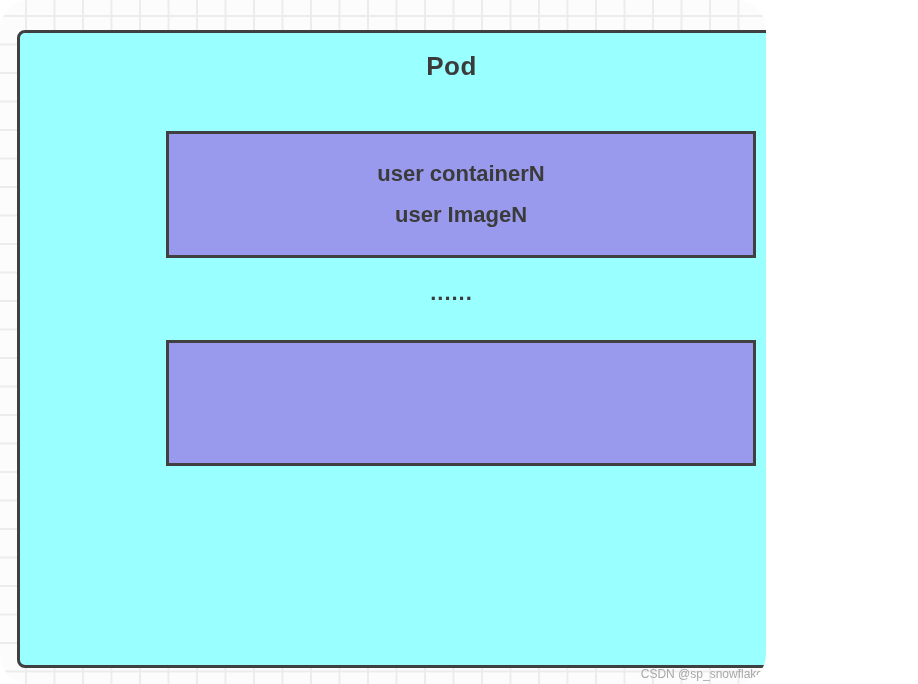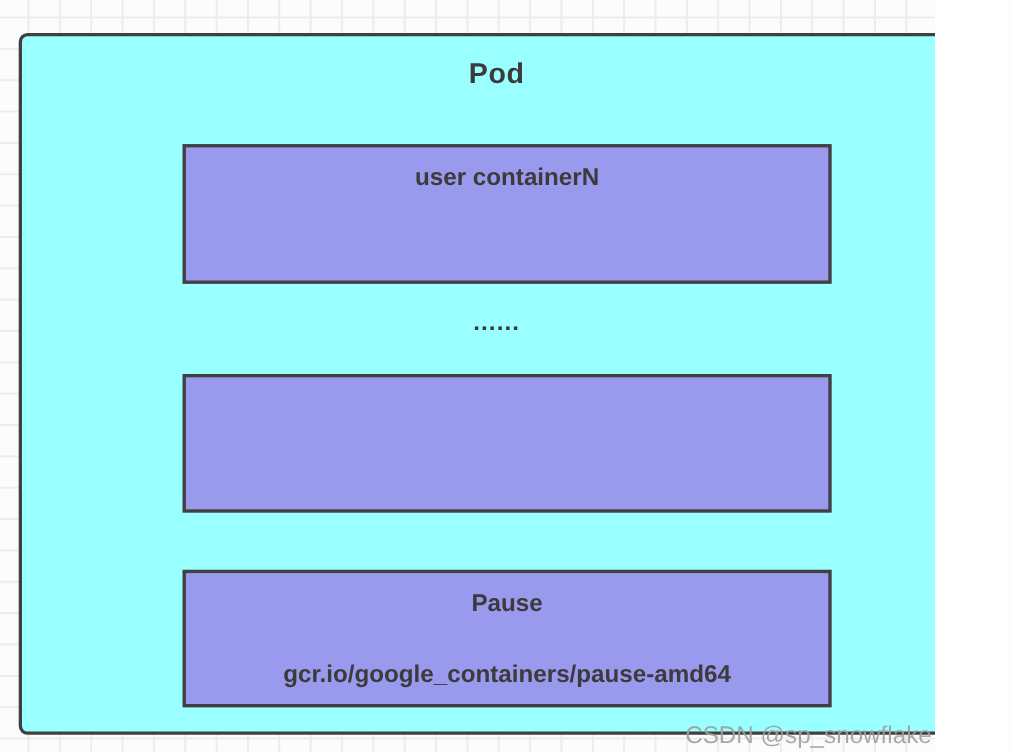--- a/index.html
+++ b/index.html
@@ -2,29 +2,30 @@
 <html><head>
 <meta charset="utf-8">
 <style>
   html, body {
     margin: 0;
     padding: 0;
     font-family: "Liberation Sans", sans-serif;
   }
   .canvas {
     position: relative;
-    width: 850px;
+    width: 766px;
     height: 684px;
     overflow: hidden;
     background-color: #fcfcfc;
     background-image:
       linear-gradient(to right, #ececec 2px, transparent 2px),
       linear-gradient(to bottom, #ececec 2px, transparent 2px);
     background-size: 28.5px 28.5px;
     background-position: 25px 15px;
+    border-radius: 30px;
   }
   .pod-box {
     position: absolute;
     left: 17px;
     top: 30px;
     width: 869px;
     height: 638px;
     box-sizing: border-box;
     background: #99ffff;
     border: 3px solid #404040;
@@ -44,21 +45,21 @@
   .inner-box {
     position: absolute;
     left: 146px;
     width: 590px;
     box-sizing: border-box;
     background: #9999ee;
     border: 3px solid #404040;
     display: flex;
     flex-direction: column;
     justify-content: space-between;
-    padding: 13px 8px;
+    padding: 26px 8px;
   }
   .inner-box .line {
     text-align: center;
     font-size: 22px;
     font-weight: 700;
     color: #3b3b3b;
     line-height: 28px;
     white-space: nowrap;
   }
   #box-n { top: 98px;  height: 127px; }
@@ -73,46 +74,43 @@
     font-size: 22px;
     font-weight: 700;
     color: #3b3b3b;
     letter-spacing: 1px;
     line-height: 28px;
   }
   .watermark {
     position: absolute;
     right: 3px;
     bottom: 3px;
-    font-size: 22px;
+    font-size: 12px;
     font-weight: 400;
     color: rgba(158, 158, 158, 0.9);
     z-index: 5;
   }
 </style>
 </head>
 <body>
 
 <div class="canvas">
 
   <div class="pod-box">
 
     <div class="pod-title">Pod</div>
 
     <div class="inner-box" id="box-n">
       <div class="line">user containerN</div>
+      <div class="line">user ImageN</div>
     </div>
 
     <div class="ellipsis">......</div>
 
     <div class="inner-box" id="box-1">
     </div>
 
-    <div class="inner-box" id="box-pause">
-      <div class="line">Pause</div>
-      <div class="line">gcr.io/google_containers/pause-amd64</div>
-    </div>
 
   </div>
 
   <div class="watermark">CSDN @sp_snowflake</div>
 
 </div>
 
 </body></html>

